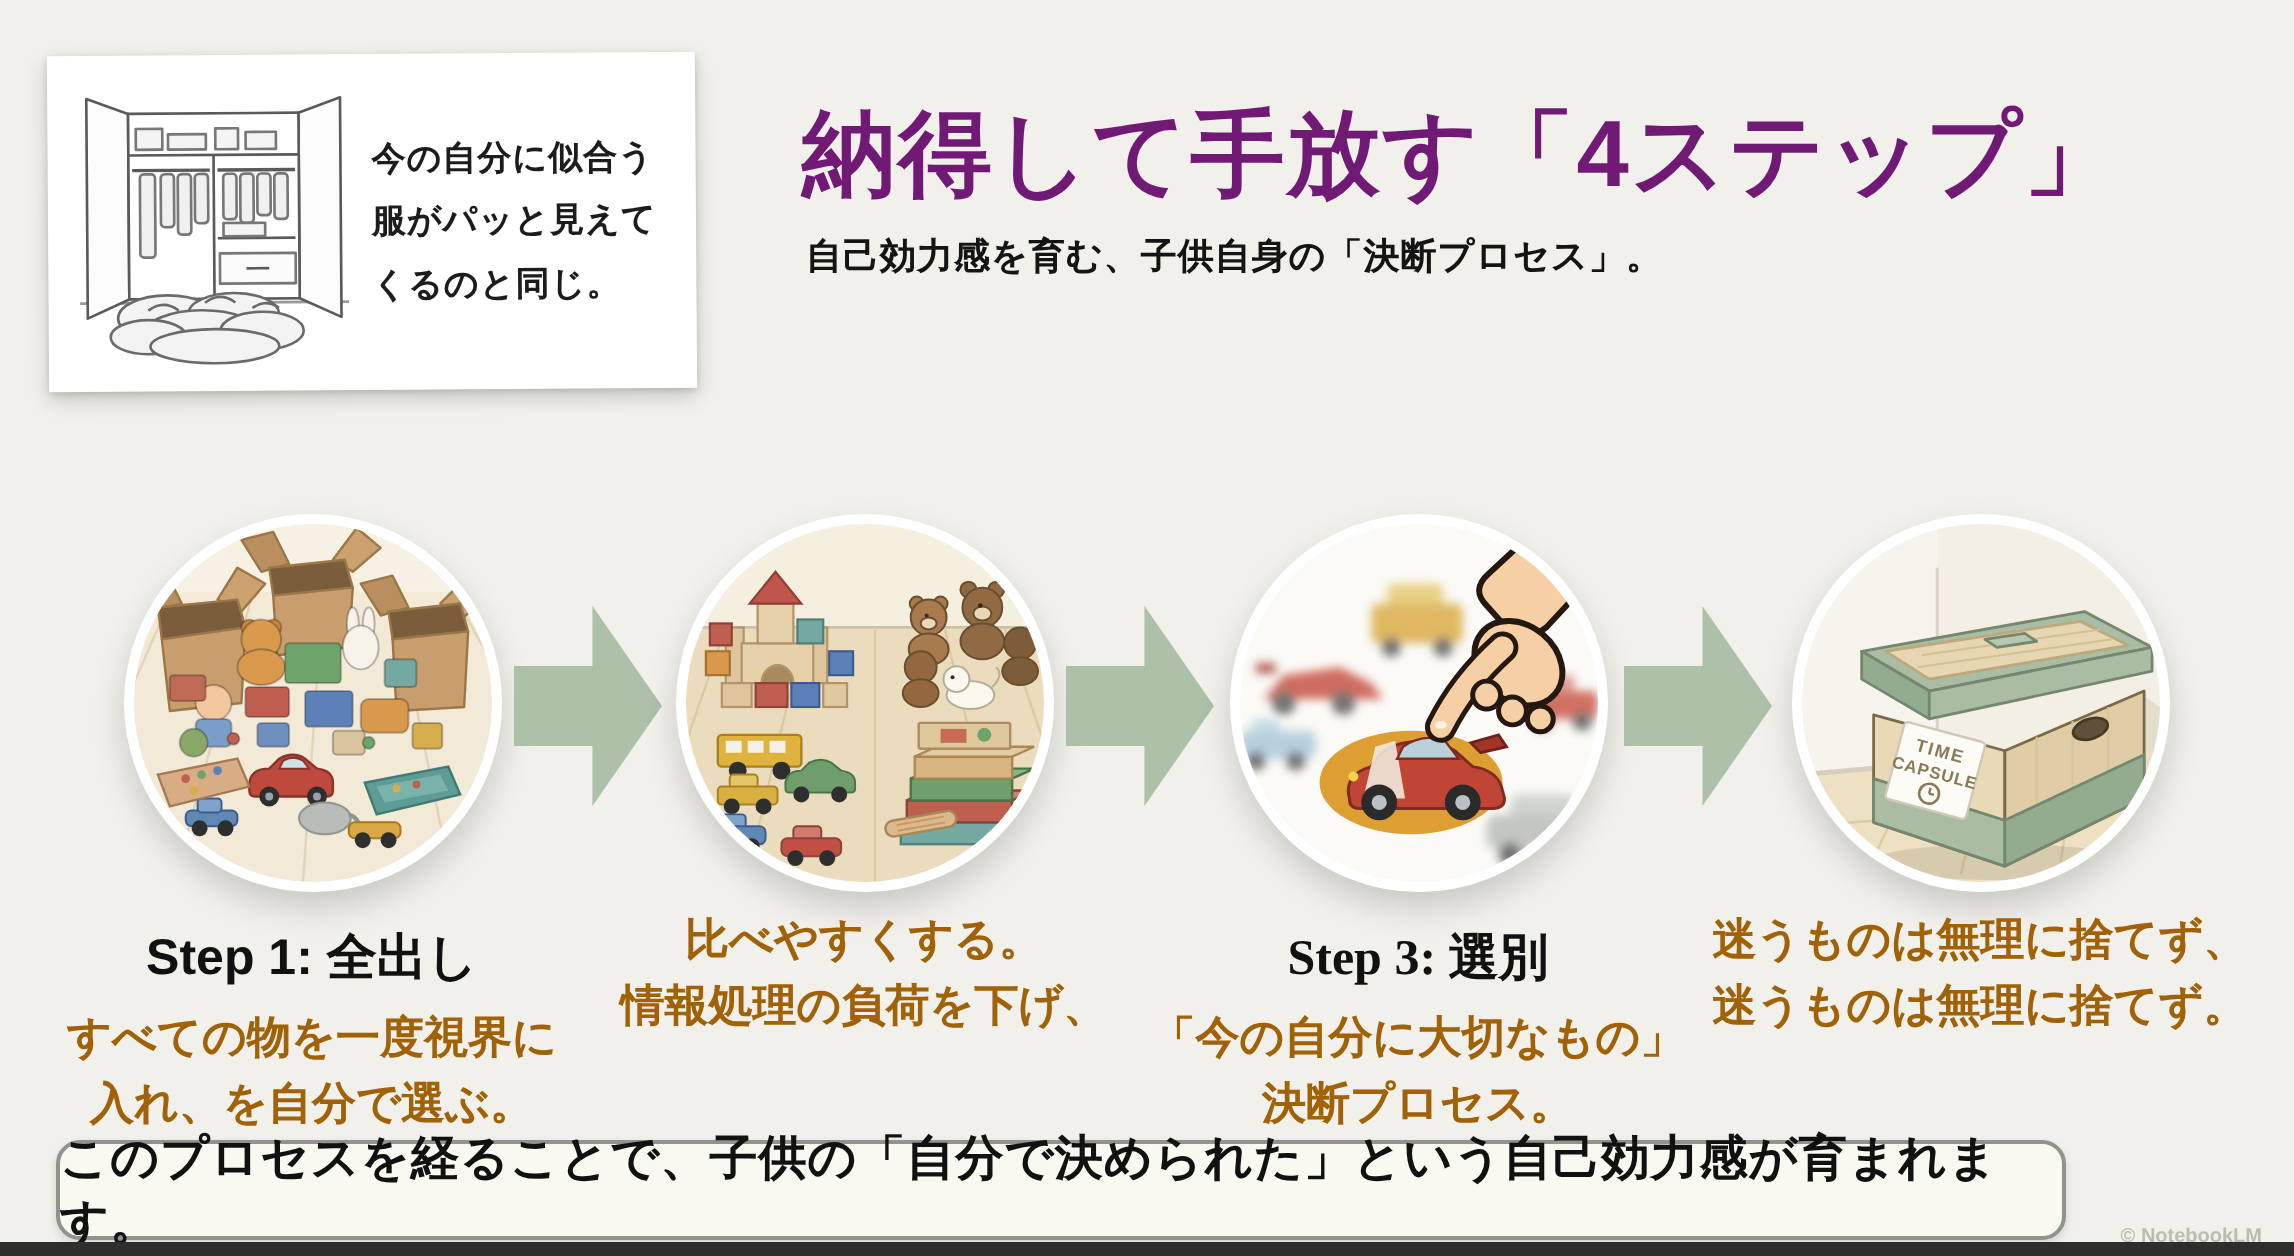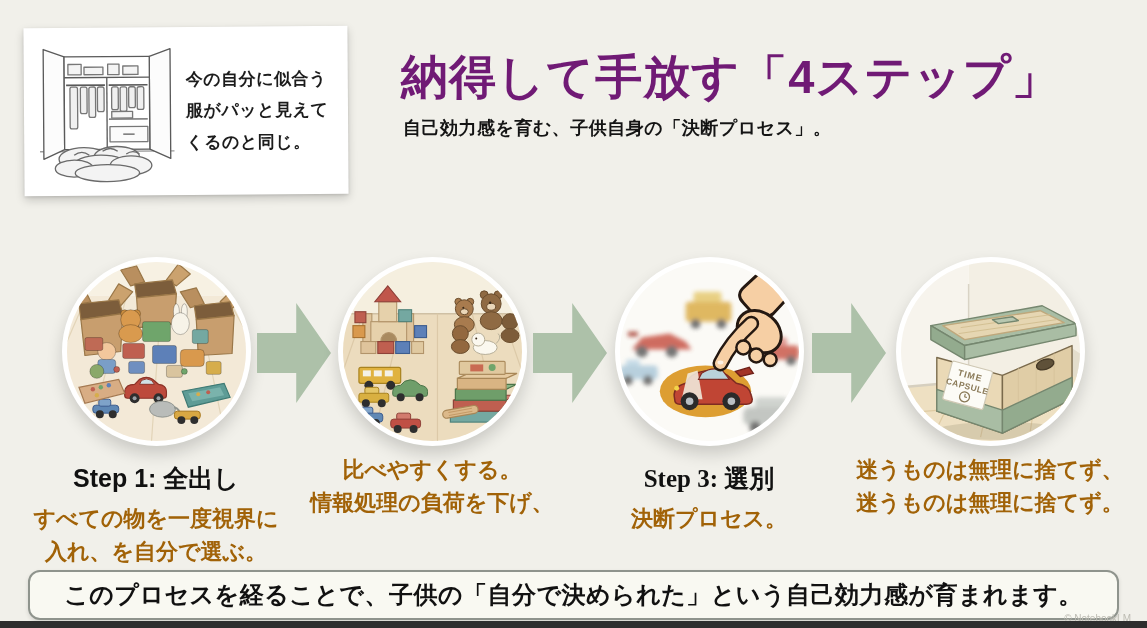--- a/index.html
+++ b/index.html
@@ -20,24 +20,24 @@
   .step1{left:21px;} .step2{left:297px;} .step3{left:574px;font-family:Liberation Serif, serif;} .step4{left:855px;}
   .circle{width:179px;height:179px;border-radius:50%;border:5px solid #fff;overflow:hidden;margin:0 auto;
           background:#fff;box-shadow:0 8px 16px rgba(0,0,0,.16);}
   .circle svg{display:block;}
   .step-label{margin-top:16px;font-size:25px;font-weight:700;color:#111;}
   .step-desc{margin-top:7px;font-size:22px;font-weight:700;line-height:1.5;color:#a16207;}
   .arrow{position:absolute;top:303px;width:74px;height:100px;background:#adc1a9;
          clip-path:polygon(0 30%,53% 30%,53% 0,100% 50%,53% 100%,53% 70%,0 70%);}
   .arrow-1{left:257px;} .arrow-2{left:533px;} .arrow-3{left:812px;}
   
-  .banner{position:absolute;left:28px;top:570px;width:1091px;height:50px;box-sizing:border-box;
+  .banner{position:absolute;left:28px;top:570px;width:1005px;height:50px;box-sizing:border-box;
           border:2.5px solid #8f948d;border-radius:12px;background:#f9f9f2;box-shadow:0 2px 4px rgba(0,0,0,.12);
           display:flex;align-items:center;justify-content:center;font-size:24px;font-weight:800;color:#111;letter-spacing:.5px;}
-  .watermark{position:absolute;right:16px;top:613px;font-size:10px;font-weight:400;color:#bdbcb3;z-index:2;}
+  .watermark{position:absolute;right:16px;top:613px;font-size:10px;font-weight:700;color:#bdbcb3;z-index:2;}
   .bottom-bar{position:absolute;left:0;bottom:0;width:100%;height:7px;background:#2e2e2e;z-index:5;}
 </style>
 </head>
 <body>
 
 <div class="stage">
 
   <div class="note-card">
     <svg width="142" height="148" viewBox="0 0 150 140">
       <g stroke="#5a5a5a" stroke-width="1.4" fill="none" stroke-linejoin="round">
@@ -324,20 +324,21 @@
           <path d="M132,62 Q112,80 101,102" stroke="#f6cfa4" stroke-width="11" fill="none"></path>
           <circle cx="124" cy="86" r="7" fill="#f6cfa4" stroke-width="2.5"></circle>
           <circle cx="137" cy="94" r="7" fill="#f6cfa4" stroke-width="2.5"></circle>
           <circle cx="151" cy="98" r="6.5" fill="#f6cfa4" stroke-width="2.5"></circle>
           <ellipse cx="101" cy="101" rx="3" ry="2" fill="#fff" opacity=".7" stroke="none"></ellipse>
         </g>
       </svg>
     </div>
     <div class="step-label">Step 3: 選別</div>
     <div class="step-desc">
+      <div>「今の自分に大切なもの」</div>
       <div>決断プロセス。</div>
     </div>
   </div>
 
   <div class="arrow arrow-3"></div>
 
   <div class="step step4">
     <div class="circle">
       <svg width="179" height="179" viewBox="0 0 180 180">
         <rect x="0" y="0" width="68" height="126" fill="#f7f4ed"></rect>

